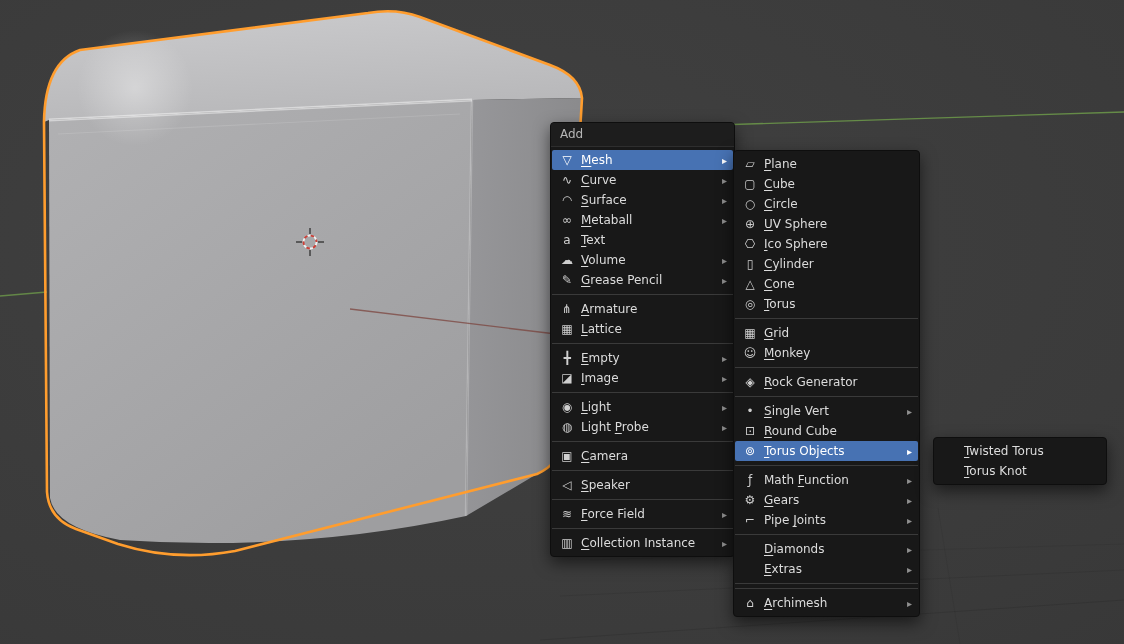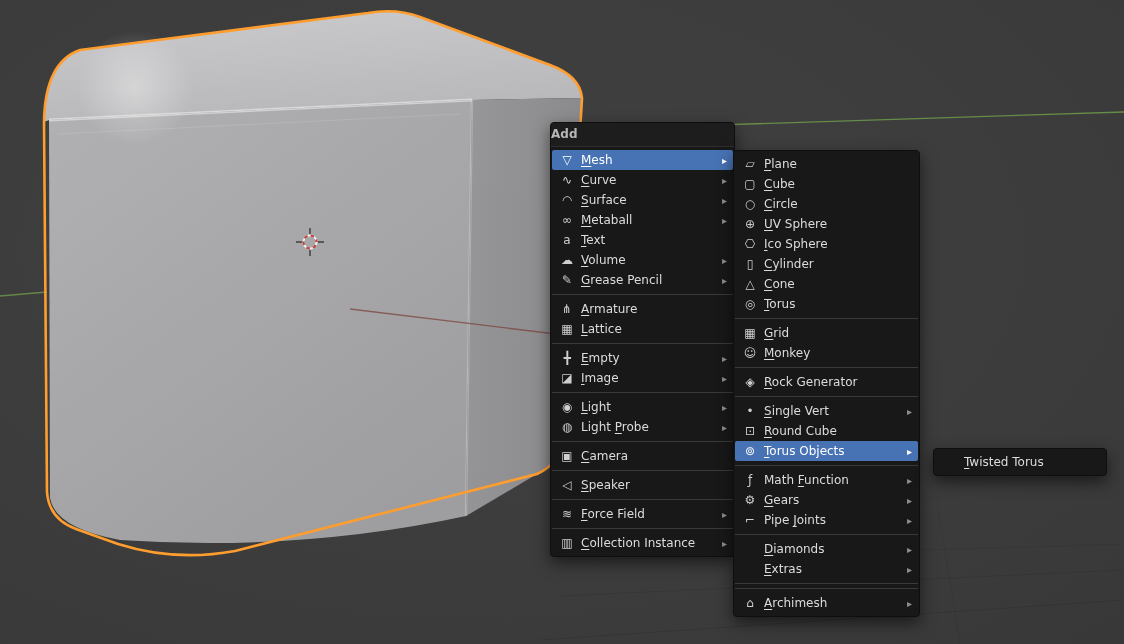--- a/index.html
+++ b/index.html
@@ -9,42 +9,41 @@
     font-family:"DejaVu Sans", sans-serif;font-size:12px;color:#dcdcdc;
   }
   .scene{position:absolute;left:0;top:0;z-index:0;}
   .cursor3d{position:absolute;left:296px;top:228px;z-index:2;}
 
   .panel{
     position:absolute;z-index:10;background:#181818;border:1px solid #0e0e0e;
     border-radius:4px;padding:3px 0;box-shadow:0 6px 16px rgba(0,0,0,.55);
   }
   .menu-title{
-    height:23px;line-height:23px;color:#b6b6b6;
+    height:23px;line-height:23px;padding-left:9px;color:#b6b6b6;
     background:#1d1d1d;border-bottom:1px solid #2e2e2e;border-radius:3px 3px 0 0;
     margin:-3px 0 3px 0;
-    font-weight:bold;
   }
   .mi{
     height:20px;display:flex;align-items:center;gap:6px;
     padding:0 6px 0 7px;margin:0 1px;border-radius:2px;cursor:default;
     white-space:nowrap;
   }
   .mi.hl{background:#4772b3;color:#ffffff;}
   .ic{width:16px;min-width:16px;text-align:center;font-size:12px;color:#cfcfcf;}
   .mi.hl .ic{color:#ffffff;}
   .lb{flex:1;overflow:hidden;}
   .lb u{text-decoration-thickness:1px;text-underline-offset:2px;}
   .ar{width:9px;text-align:right;color:#8f8f8f;font-size:10px;}
   .mi.hl .ar{color:#ffffff;}
   .sep{height:1px;background:#3a3a3a;margin:4px 1px;}
 
   #add-menu{left:550px;top:122px;width:183px;}
   #mesh-submenu{left:733px;top:150px;width:185px;}
-  #torus-submenu{left:933px;top:448px;width:172px;}
+  #torus-submenu{left:933px;top:437px;width:172px;}
 </style>
 </head>
 <body>
 
 <div class="stage">
 
   <svg class="scene" width="1124" height="644" viewBox="0 0 1124 644">
     <defs>
       <linearGradient id="gTop" x1="0" y1="0" x2="0.3" y2="1">
         <stop offset="0" stop-color="#cbcbcd"></stop>
@@ -312,16 +311,21 @@
   </div>
 
   <div class="panel" id="torus-submenu">
     <div>
 
     <div class="mi">
           <span class="ic"></span>
           <span class="lb"><u>T</u>wisted Torus</span>
           <span class="ar"></span>
         </div>
+        <div class="mi">
+          <span class="ic"></span>
+          <span class="lb"><u>T</u>orus Knot</span>
+          <span class="ar"></span>
+        </div>
       </div>
   </div>
 
 </div>
 
 </body></html>

